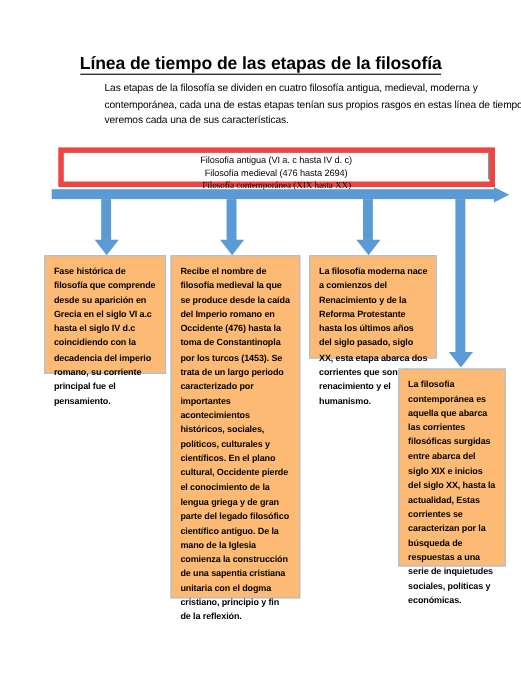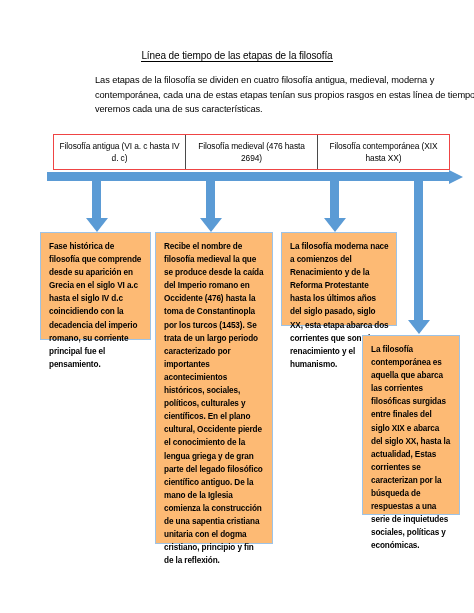--- a/index.html
+++ b/index.html
@@ -24,22 +24,22 @@
     height: 613px;
   }
 
   
   .doc-title {
     position: absolute;
     left: 0;
     top: 50px;
     width: 474px;
     text-align: center;
-    font-size: 10px;
-    font-weight: normal;
+    font-size: 16px;
+    font-weight: bold;
     letter-spacing: -0.1px;
   }
   .doc-title span {
     border-bottom: 1px solid #000;
     padding-bottom: 0px;
   }
 
   
   .intro {
     position: absolute;
@@ -54,38 +54,39 @@
   }
 
   
   .period-row {
     position: absolute;
     left: 53px;
     top: 134px;
     width: 397px;
     height: 36px;
     display: flex;
-    border: 1px solid #ef4444;
+    border: 5px solid #ef4444;
     box-sizing: border-box;
     background: #ffffff;
+    flex-direction: column;
   }
   .period-cell {
     flex: 1 1 0;
     border-right: 1px solid #4a4a4a;
     box-sizing: border-box;
     display: flex;
     align-items: center;
     justify-content: center;
     text-align: center;
     font-size: 8.4px;
     line-height: 12px;
     padding: 0 3px;
     letter-spacing: -0.1px;
   }
-  .period-cell:last-child { border-right: none; }
+  .period-cell:last-child { border-right: none; font-family: Liberation Serif, serif; }
 
   
   .timeline-shaft {
     position: absolute;
     left: 47px;
     top: 172px;
     width: 404px;
     height: 9px;
     background: #5b9bd5;
   }
@@ -176,15 +177,15 @@
   </div>
 
   <div class="down-arrow" style="left:414px; top:181px; width:9px; height:154px;">
     <span class="shaft" style="height:140px;"></span>
     <span class="head" style="top:139px;"></span>
   </div>
 
   <div class="desc-box" id="desc-1">Fase histórica de filosofía que comprende desde su aparición en Grecia en el siglo VI a.c hasta el siglo IV d.c coincidiendo con la decadencia del imperio romano, su corriente principal fue el pensamiento.</div>
   <div class="desc-box" id="desc-2">Recibe el nombre de filosofía medieval la que se produce desde la caída del Imperio romano en Occidente (476) hasta la toma de Constantinopla por los turcos (1453). Se trata de un largo periodo caracterizado por importantes acontecimientos históricos, sociales, políticos, culturales y científicos. En el plano cultural, Occidente pierde el conocimiento de la lengua griega y de gran parte del legado filosófico científico antiguo. De la mano de la Iglesia comienza la construcción de una sapentia cristiana unitaria con el dogma cristiano, principio y fin de la reflexión.</div>
   <div class="desc-box" id="desc-3">La filosofía moderna nace a comienzos del Renacimiento y de la Reforma Protestante hasta los últimos años del siglo pasado, siglo XX, esta etapa abarca dos corrientes que son el renacimiento y el humanismo.</div>
-  <div class="desc-box" id="desc-4">La filosofía contemporánea es aquella que abarca las corrientes filosóficas surgidas entre finales del siglo XIX e abarca del siglo XX, hasta la actualidad, Estas corrientes se caracterizan por la búsqueda de respuestas a una serie de inquietudes sociales, políticas y económicas.</div>
+  <div class="desc-box" id="desc-4">La filosofía contemporánea es aquella que abarca las corrientes filosóficas surgidas entre abarca del siglo XIX e inicios del siglo XX, hasta la actualidad, Estas corrientes se caracterizan por la búsqueda de respuestas a una serie de inquietudes sociales, políticas y económicas.</div>
 
 </div>
 
 </body></html>

